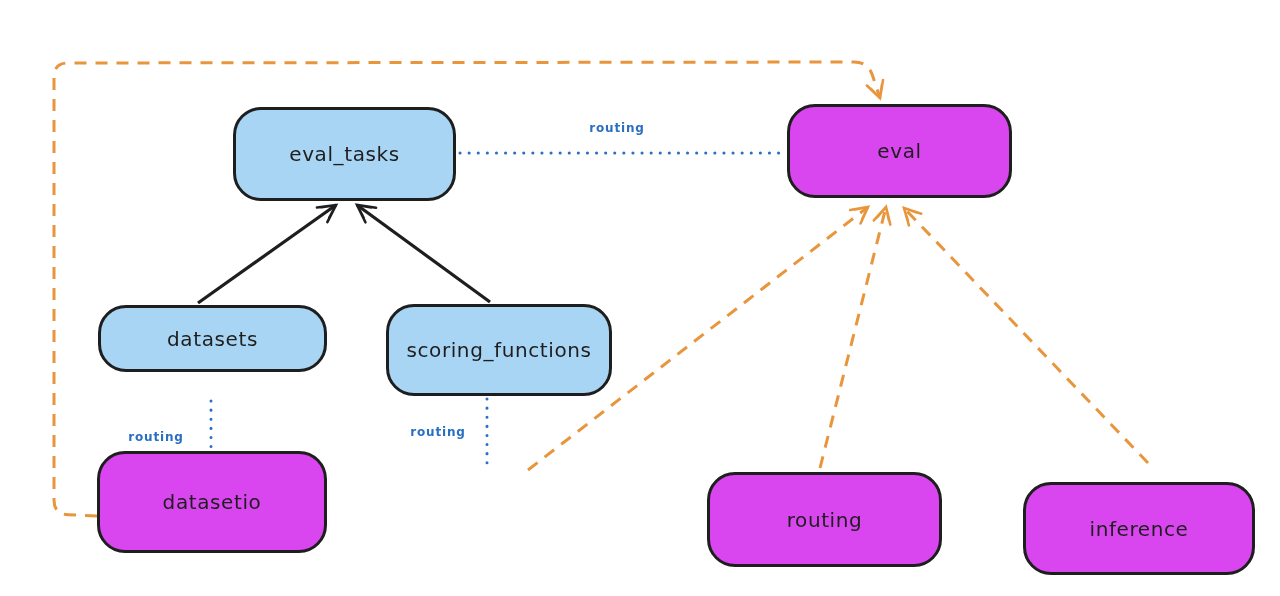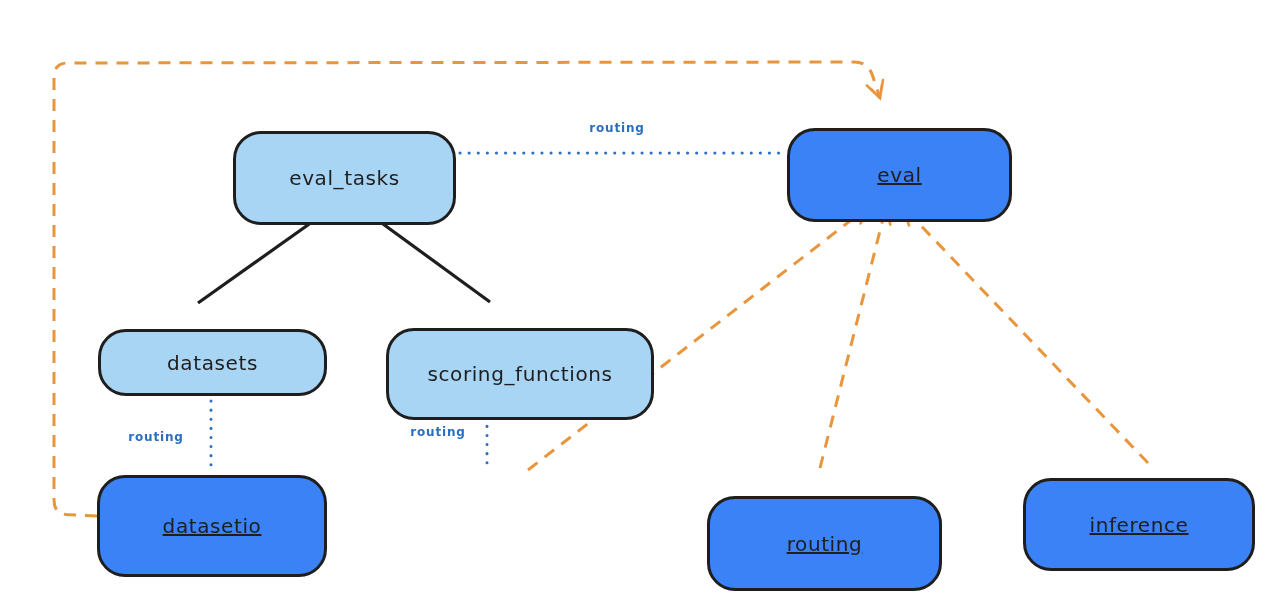--- a/index.html
+++ b/index.html
@@ -28,24 +28,23 @@
     position: absolute;
     box-sizing: border-box;
     border: 3px solid #1e1e1e;
     border-radius: 28px;
     display: flex;
     align-items: center;
     justify-content: center;
     font-size: 20px;
     letter-spacing: 0.6px;
     color: #1e1e1e;
-    margin-top: 24px;
   }
   .node.blue  { background: #a9d5f5; }
-  .node.green { background: #3b82f6; text-decoration: underline; }
+  .node.green { background: #d946ef; }
   .edge-label {
     position: absolute;
     transform: translate(-50%, -50%);
     color: #2a6fc2;
     font-size: 12px;
     font-weight: 600;
     letter-spacing: 0.8px;
     white-space: nowrap;
   }
 </style>
@@ -74,28 +73,28 @@
     </svg>
 <div class="node blue" style="left: 233px; top: 107px; width: 223px; height: 94px;">
       <span>eval_tasks</span>
     </div>
     <div class="node green" style="left: 787px; top: 104px; width: 225px; height: 94px;">
       <span>eval</span>
     </div>
     <div class="node blue" style="left: 98px; top: 305px; width: 229px; height: 67px;">
       <span>datasets</span>
     </div>
-    <div class="node blue" style="left: 386px; top: 304px; width: 268px; height: 92px;">
+    <div class="node blue" style="left: 386px; top: 304px; width: 226px; height: 92px;">
       <span>scoring_functions</span>
     </div>
     <div class="node green" style="left: 97px; top: 451px; width: 230px; height: 102px;">
       <span>datasetio</span>
     </div>
     <div class="node green" style="left: 707px; top: 472px; width: 235px; height: 95px;">
       <span>routing</span>
     </div>
-    <div class="node green" style="left: 1023px; top: 454px; width: 232px; height: 93px;">
+    <div class="node green" style="left: 1023px; top: 482px; width: 232px; height: 93px;">
       <span>inference</span>
     </div>
     <div class="edge-label" style="left: 617px; top: 128px;">routing</div>
     <div class="edge-label" style="left: 156px; top: 437px;">routing</div>
     <div class="edge-label" style="left: 438px; top: 432px;">routing</div>
   </div>
 
 </body></html>

